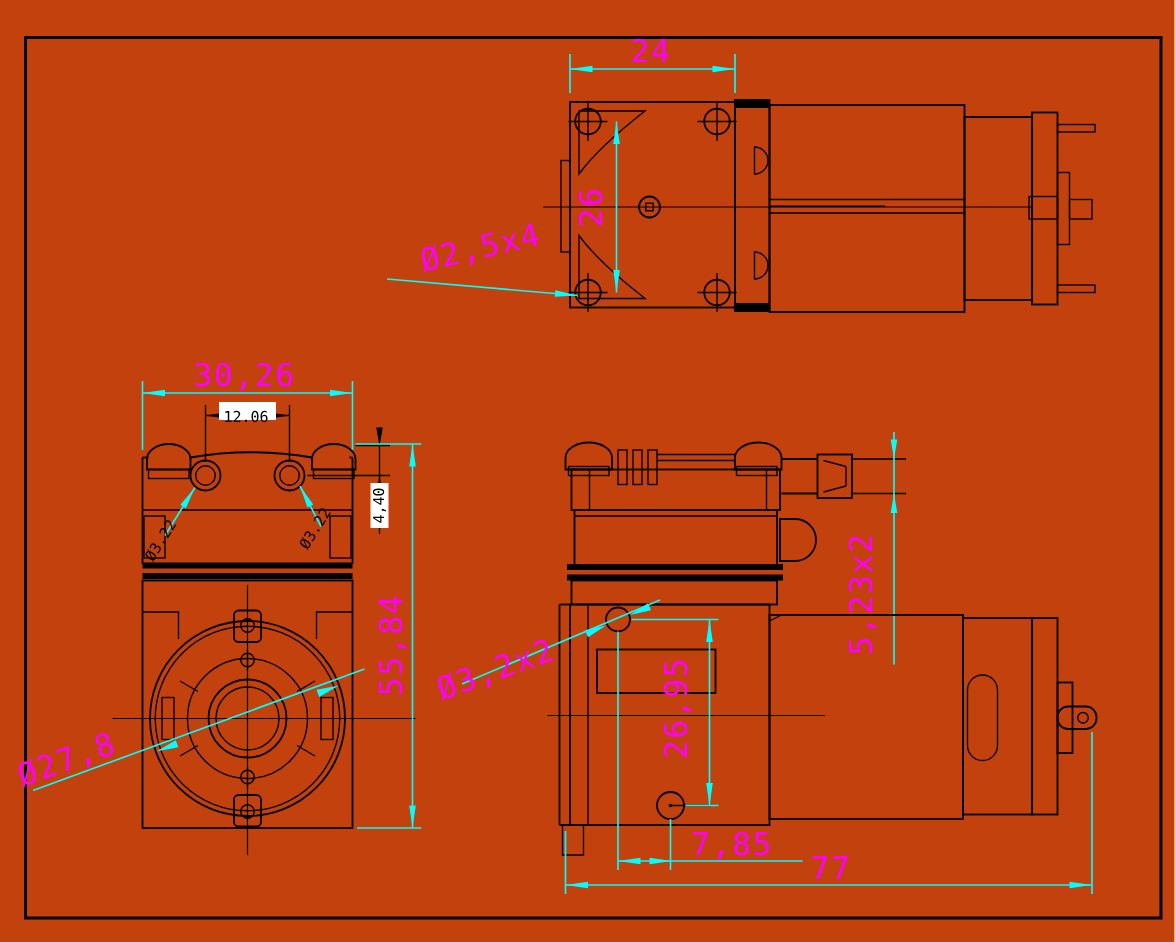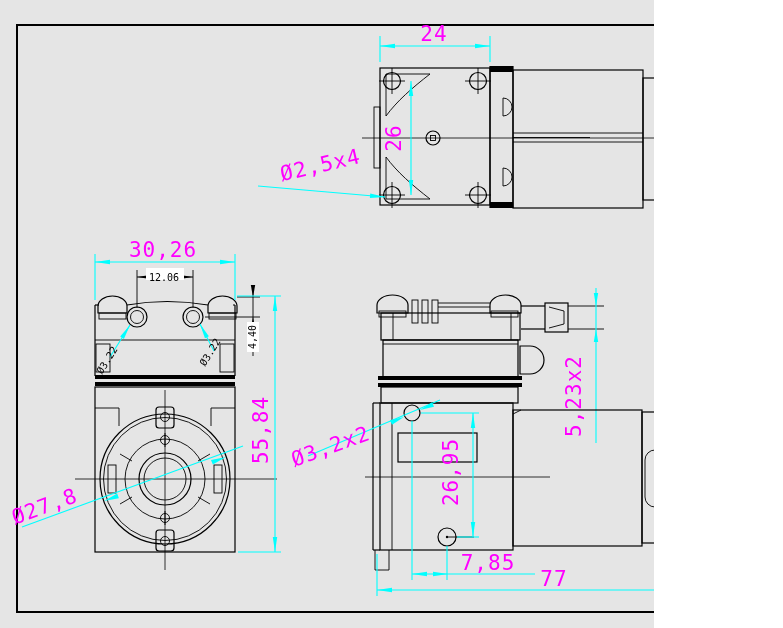--- a/index.html
+++ b/index.html
@@ -1,16 +1,16 @@
 <!DOCTYPE html>
 <html><head>
 <meta charset="utf-8">
 <style>
   html,body{margin:0;padding:0;background:#ffffff;}
-  .stage{width:654px;height:628px;position:relative;background:#e5e5e5;overflow:hidden;}
+  .stage{width:783px;height:628px;position:relative;background:#c2410c;overflow:hidden;}
   svg{display:block;}
   .g  {stroke:#000;fill:none;stroke-width:1.2;}
   .gt {stroke:#000;fill:none;stroke-width:0.9;}
   .cl {stroke:#000;fill:none;stroke-width:0.8;}
   .blk{fill:#000;stroke:none;}
   .dim{stroke:#00ffff;fill:none;stroke-width:1.1;}
   .dimb{stroke:#000;fill:none;stroke-width:0.9;}
   .ca {fill:#00ffff;stroke:none;}
   .mtx{fill:#ff00ff;font-family:"DejaVu Sans Mono",monospace;font-size:21px;letter-spacing:1px;text-anchor:middle;}
   .btx{fill:#000;font-family:"DejaVu Sans Mono",monospace;font-size:10px;text-anchor:middle;}

